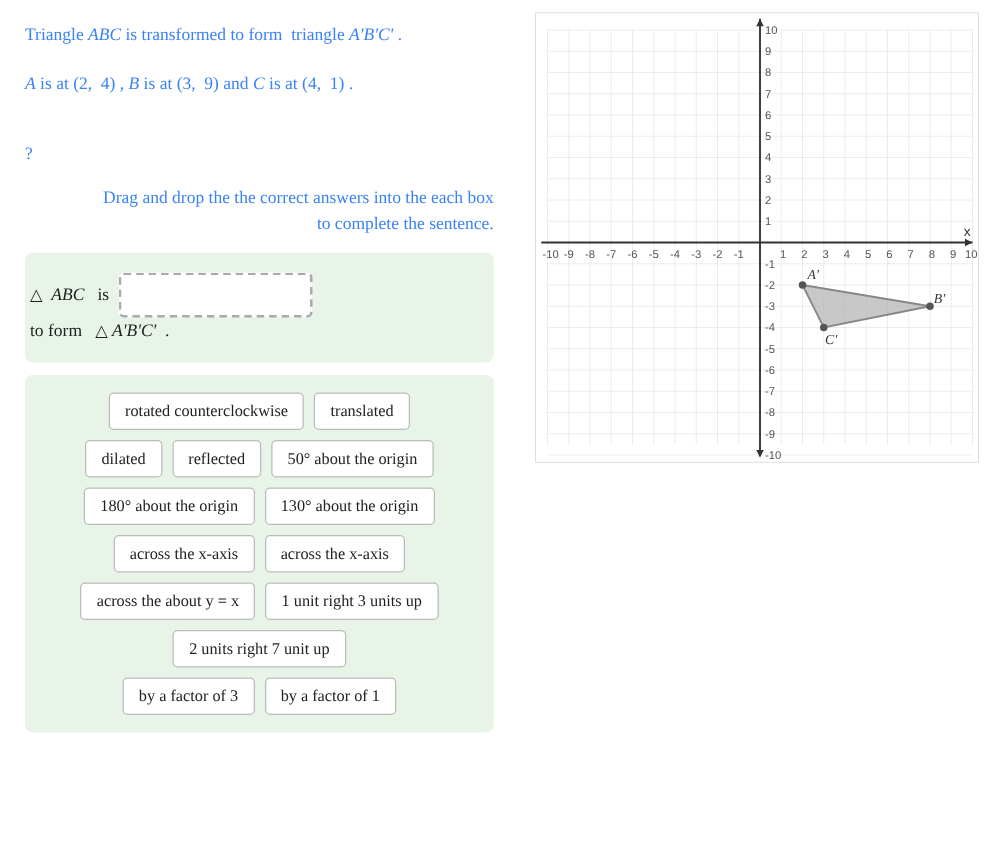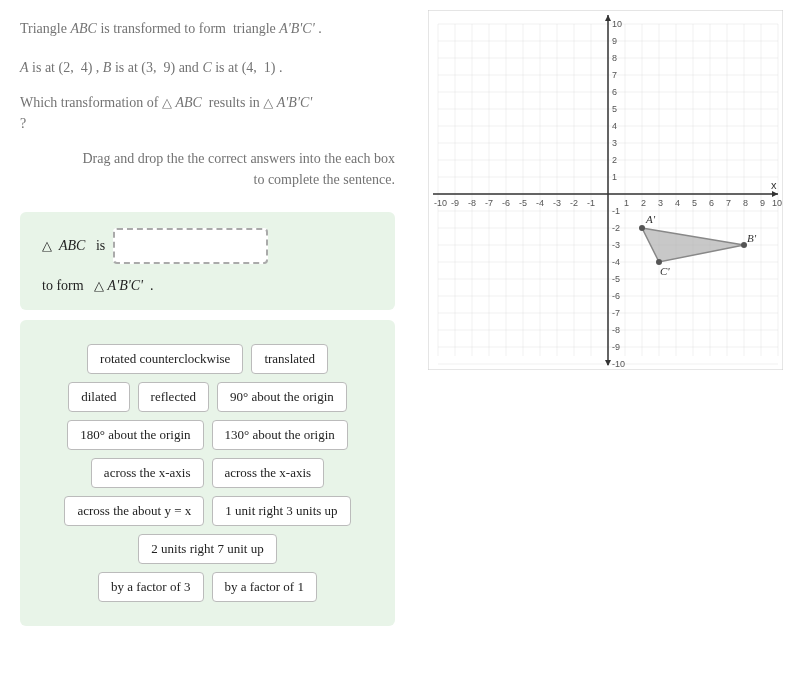--- a/index.html
+++ b/index.html
@@ -17,31 +17,31 @@
       width: 415px;
       padding: 18px 20px;
       display: flex;
       flex-direction: column;
       gap: 10px;
     }
 
     .problem-text {
       font-size: 14px;
       line-height: 1.5;
-      color: #737373;
+      color: #3b82f6;
     }
 
     .sentence-builder {
       background: #e8f4e8;
       border-radius: 6px;
-      padding: 16px 22px;
+      padding: 16px 4px;
       display: flex;
       flex-direction: column;
-      gap: 14px;
-      margin-top: 12px;
+      gap: 3px;
+      margin-top: 2px;
     }
 
     .sentence-row {
       display: flex;
       align-items: center;
       gap: 8px;
       flex-wrap: wrap;
     }
 
     .sentence-label {
@@ -54,21 +54,21 @@
       border-radius: 4px;
       width: 155px;
       height: 36px;
       background: #fff;
       display: inline-block;
     }
 
     .answer-chips {
       background: #e8f4e8;
       border-radius: 6px;
-      padding: 24px 14px;
+      padding: 14px 14px;
       display: flex;
       flex-direction: column;
       gap: 8px;
       margin-top: 0;
     }
 
     .chip-row {
       display: flex;
       flex-direction: row;
       gap: 8px;
@@ -124,21 +124,21 @@
 <div class="left-panel">
   <div class="problem-text">
     <span>Triangle <span class="math">ABC</span> is transformed to form &nbsp;triangle <span class="math">A'B'C'</span> .</span>
   </div>
 
   <div class="problem-text" style="margin-top:8px;">
     <span><span class="math">A</span> is at (2, &nbsp;4) , <span class="math">B</span> is at (3, &nbsp;9) and <span class="math">C</span> is at (4, &nbsp;1) .</span>
   </div>
 
   <div class="problem-text" style="margin-top:4px;">
-    <span>Which transformation of <span class="triangle-symbol">△</span> <span class="math">ABC</span> &nbsp;results in <span class="triangle-symbol">△</span> <span class="math">A'B'C'</span></span><br>
+    <br>
     <span>?</span>
   </div>
 
   <div class="problem-text" style="margin-top:4px;text-align:right;">
     <span>Drag and drop the the correct answers into the each box<br>to complete the sentence.</span>
   </div>
 
   <div class="sentence-builder">
     <div class="sentence-row">
       <span class="sentence-label"><span class="triangle-symbol">△</span> &nbsp;<span class="math">ABC</span> &nbsp;&nbsp;is</span>
@@ -150,21 +150,21 @@
   </div>
 
   <div class="answer-chips">
     <div class="chip-row">
       <div class="chip">rotated counterclockwise</div>
       <div class="chip">translated</div>
     </div>
     <div class="chip-row">
       <div class="chip">dilated</div>
       <div class="chip">reflected</div>
-      <div class="chip">90° about the origin</div>
+      <div class="chip">50° about the origin</div>
     </div>
     <div class="chip-row">
       <div class="chip">180° about the origin</div>
       <div class="chip">130° about the origin</div>
     </div>
     <div class="chip-row">
       <div class="chip">across the x-axis</div>
       <div class="chip">across the x-axis</div>
     </div>
     <div class="chip-row">

